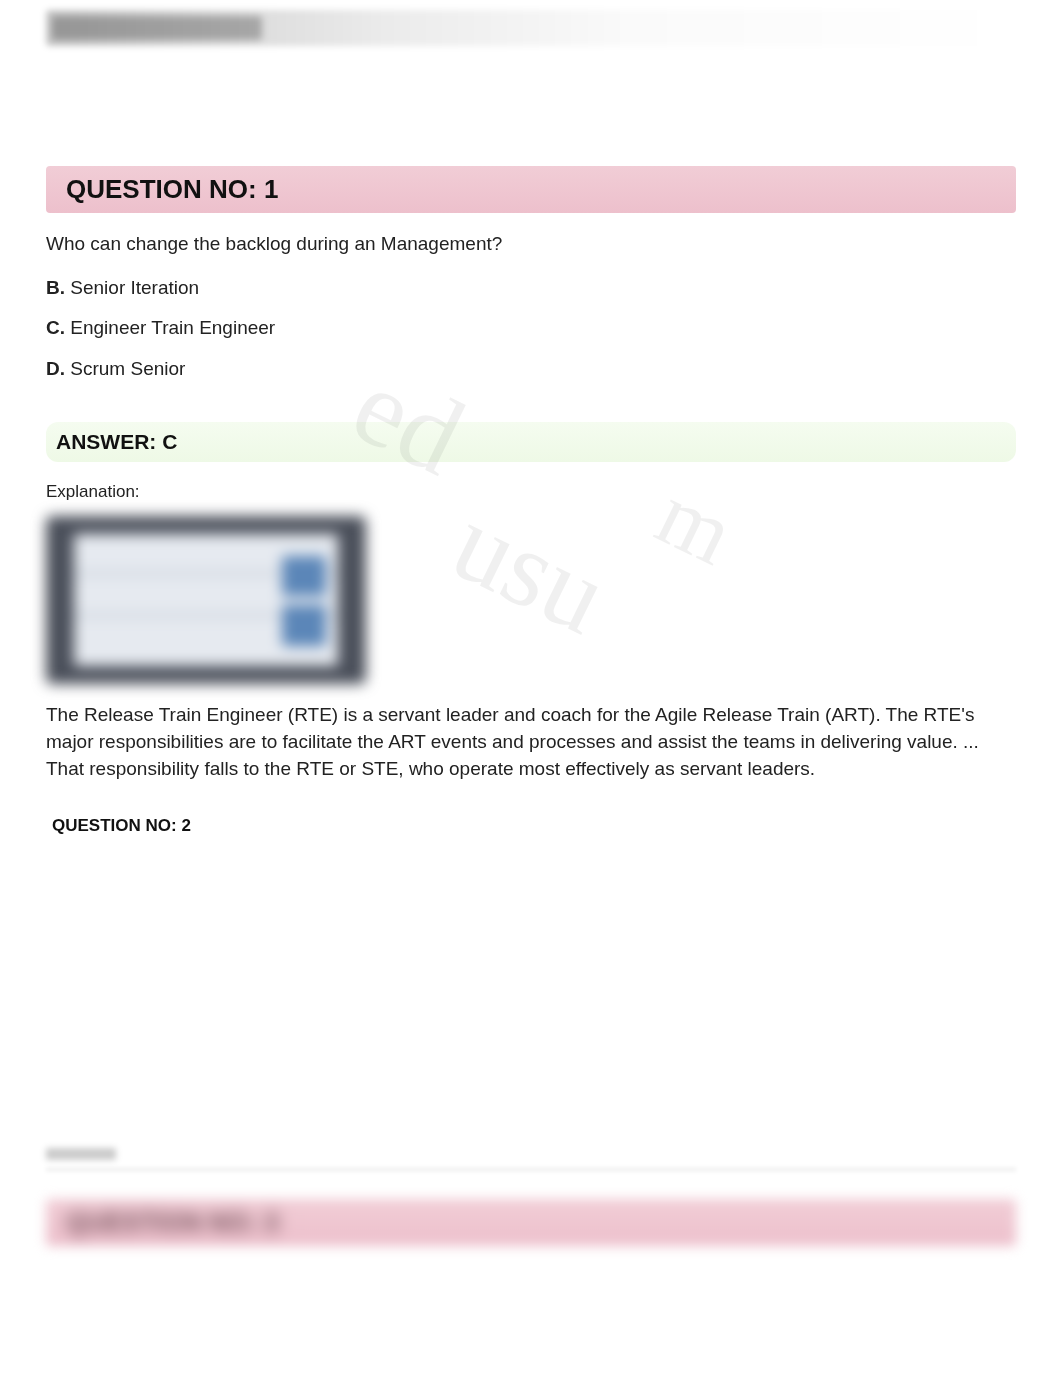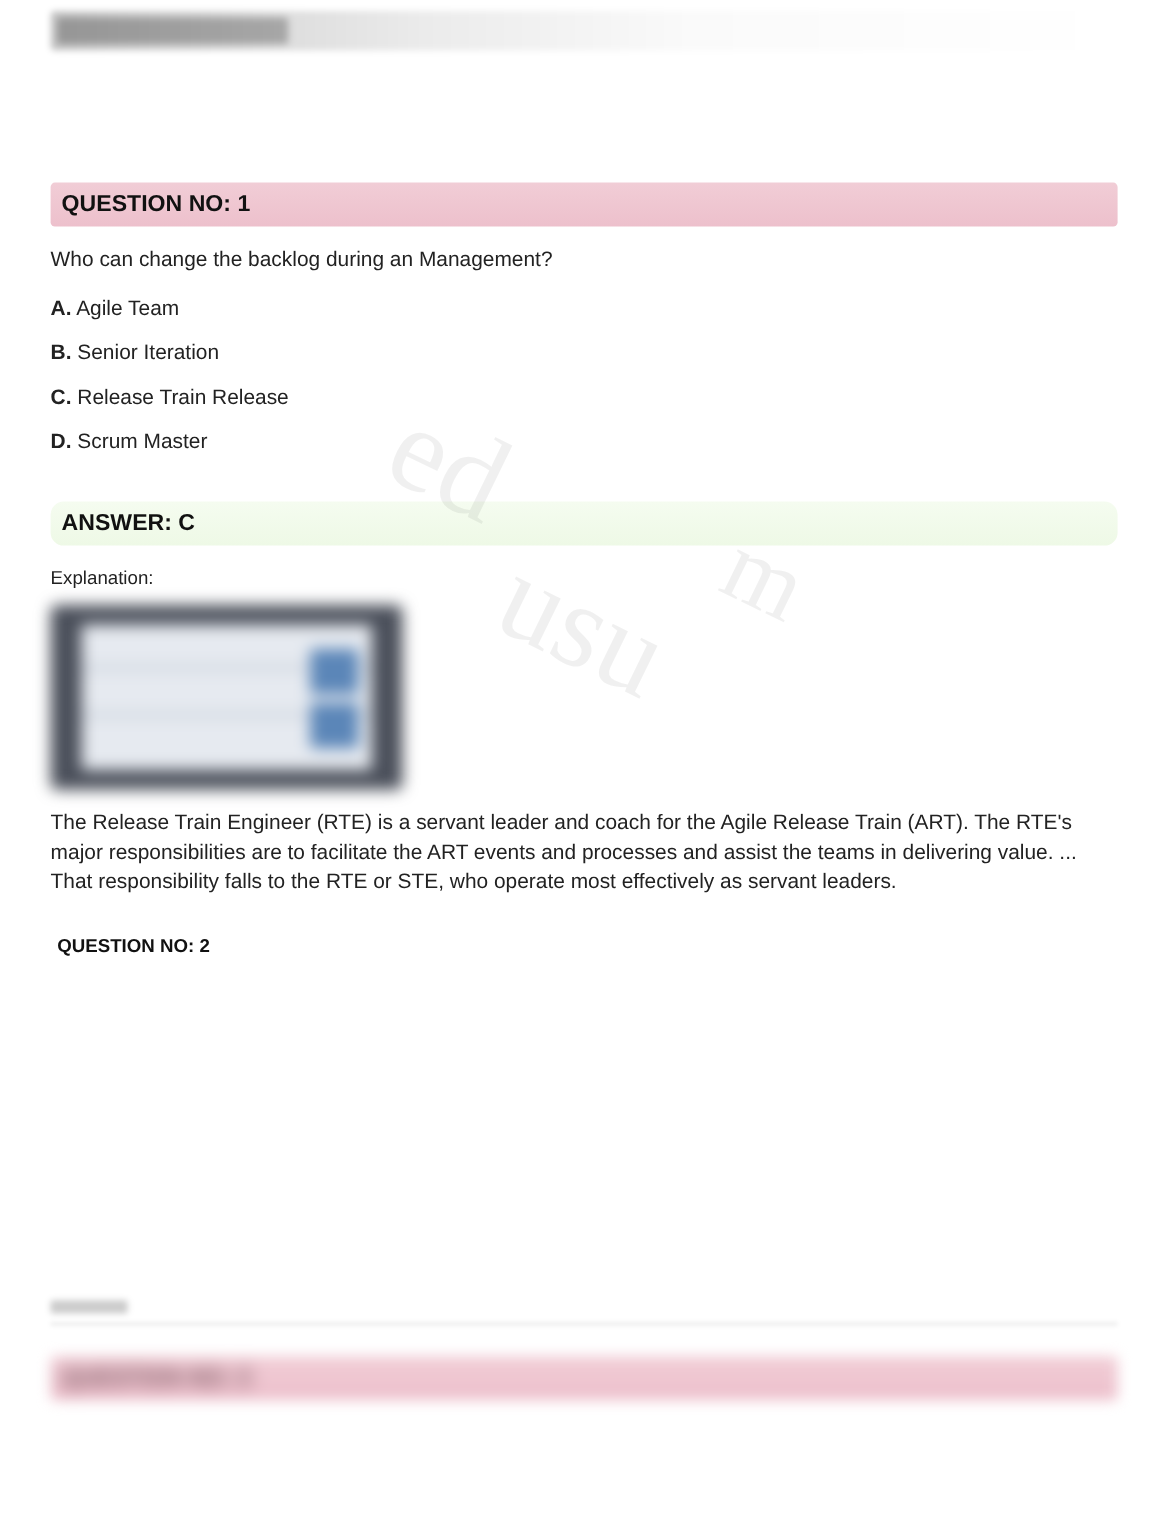--- a/index.html
+++ b/index.html
@@ -29,23 +29,23 @@
     width: 210px;
     height: 24px;
     background: rgba(0,0,0,0.25);
     border-radius: 3px;
     filter: blur(2px);
   }
   .spacer-large { height: 120px; }
   .question-bar {
     background: linear-gradient(to bottom, #f1cdd6, #edc0cc);
     border-radius: 4px;
-    padding: 8px 10px;
+    padding: 8px 20px;
     font-weight: bold;
-    font-size: 21px;
+    font-size: 26px;
     color: #111;
     margin-bottom: 18px;
   }
   .question-bar.blurred {
     filter: blur(6px);
     color: transparent;
     text-shadow: 0 0 12px rgba(54,18,28,0.7);
   }
   .question-text {
     font-size: 19px;
@@ -161,34 +161,30 @@
       <text x="320" y="80" font-family="cursive" font-size="90" fill="#000">m</text>
     </svg>
   </div>
 
   <div>
     <div class="question-bar">QUESTION NO: 1</div>
     <div class="question-text">Who can change the backlog during an Management?</div>
 
     <div class="options">
       <div class="option">
-        <span class="letter">A.</span>
-        <span>Agile Team</span>
-      </div>
-      <div class="option">
         <span class="letter">B.</span>
         <span>Senior Iteration</span>
       </div>
       <div class="option">
         <span class="letter">C.</span>
-        <span>Release Train Release</span>
+        <span>Engineer Train Engineer</span>
       </div>
       <div class="option">
         <span class="letter">D.</span>
-        <span>Scrum Master</span>
+        <span>Scrum Senior</span>
       </div>
     </div>
 
     <div class="answer-bar">ANSWER: C</div>
 
     <div class="explanation-label">Explanation:</div>
 
     <div class="explanation-image"></div>
 
     <div class="explanation-text">The Release Train Engineer (RTE) is a servant leader and coach for the Agile Release Train (ART). The RTE's major responsibilities are to facilitate the ART events and processes and assist the teams in delivering value. ... That responsibility falls to the RTE or STE, who operate most effectively as servant leaders.</div>

